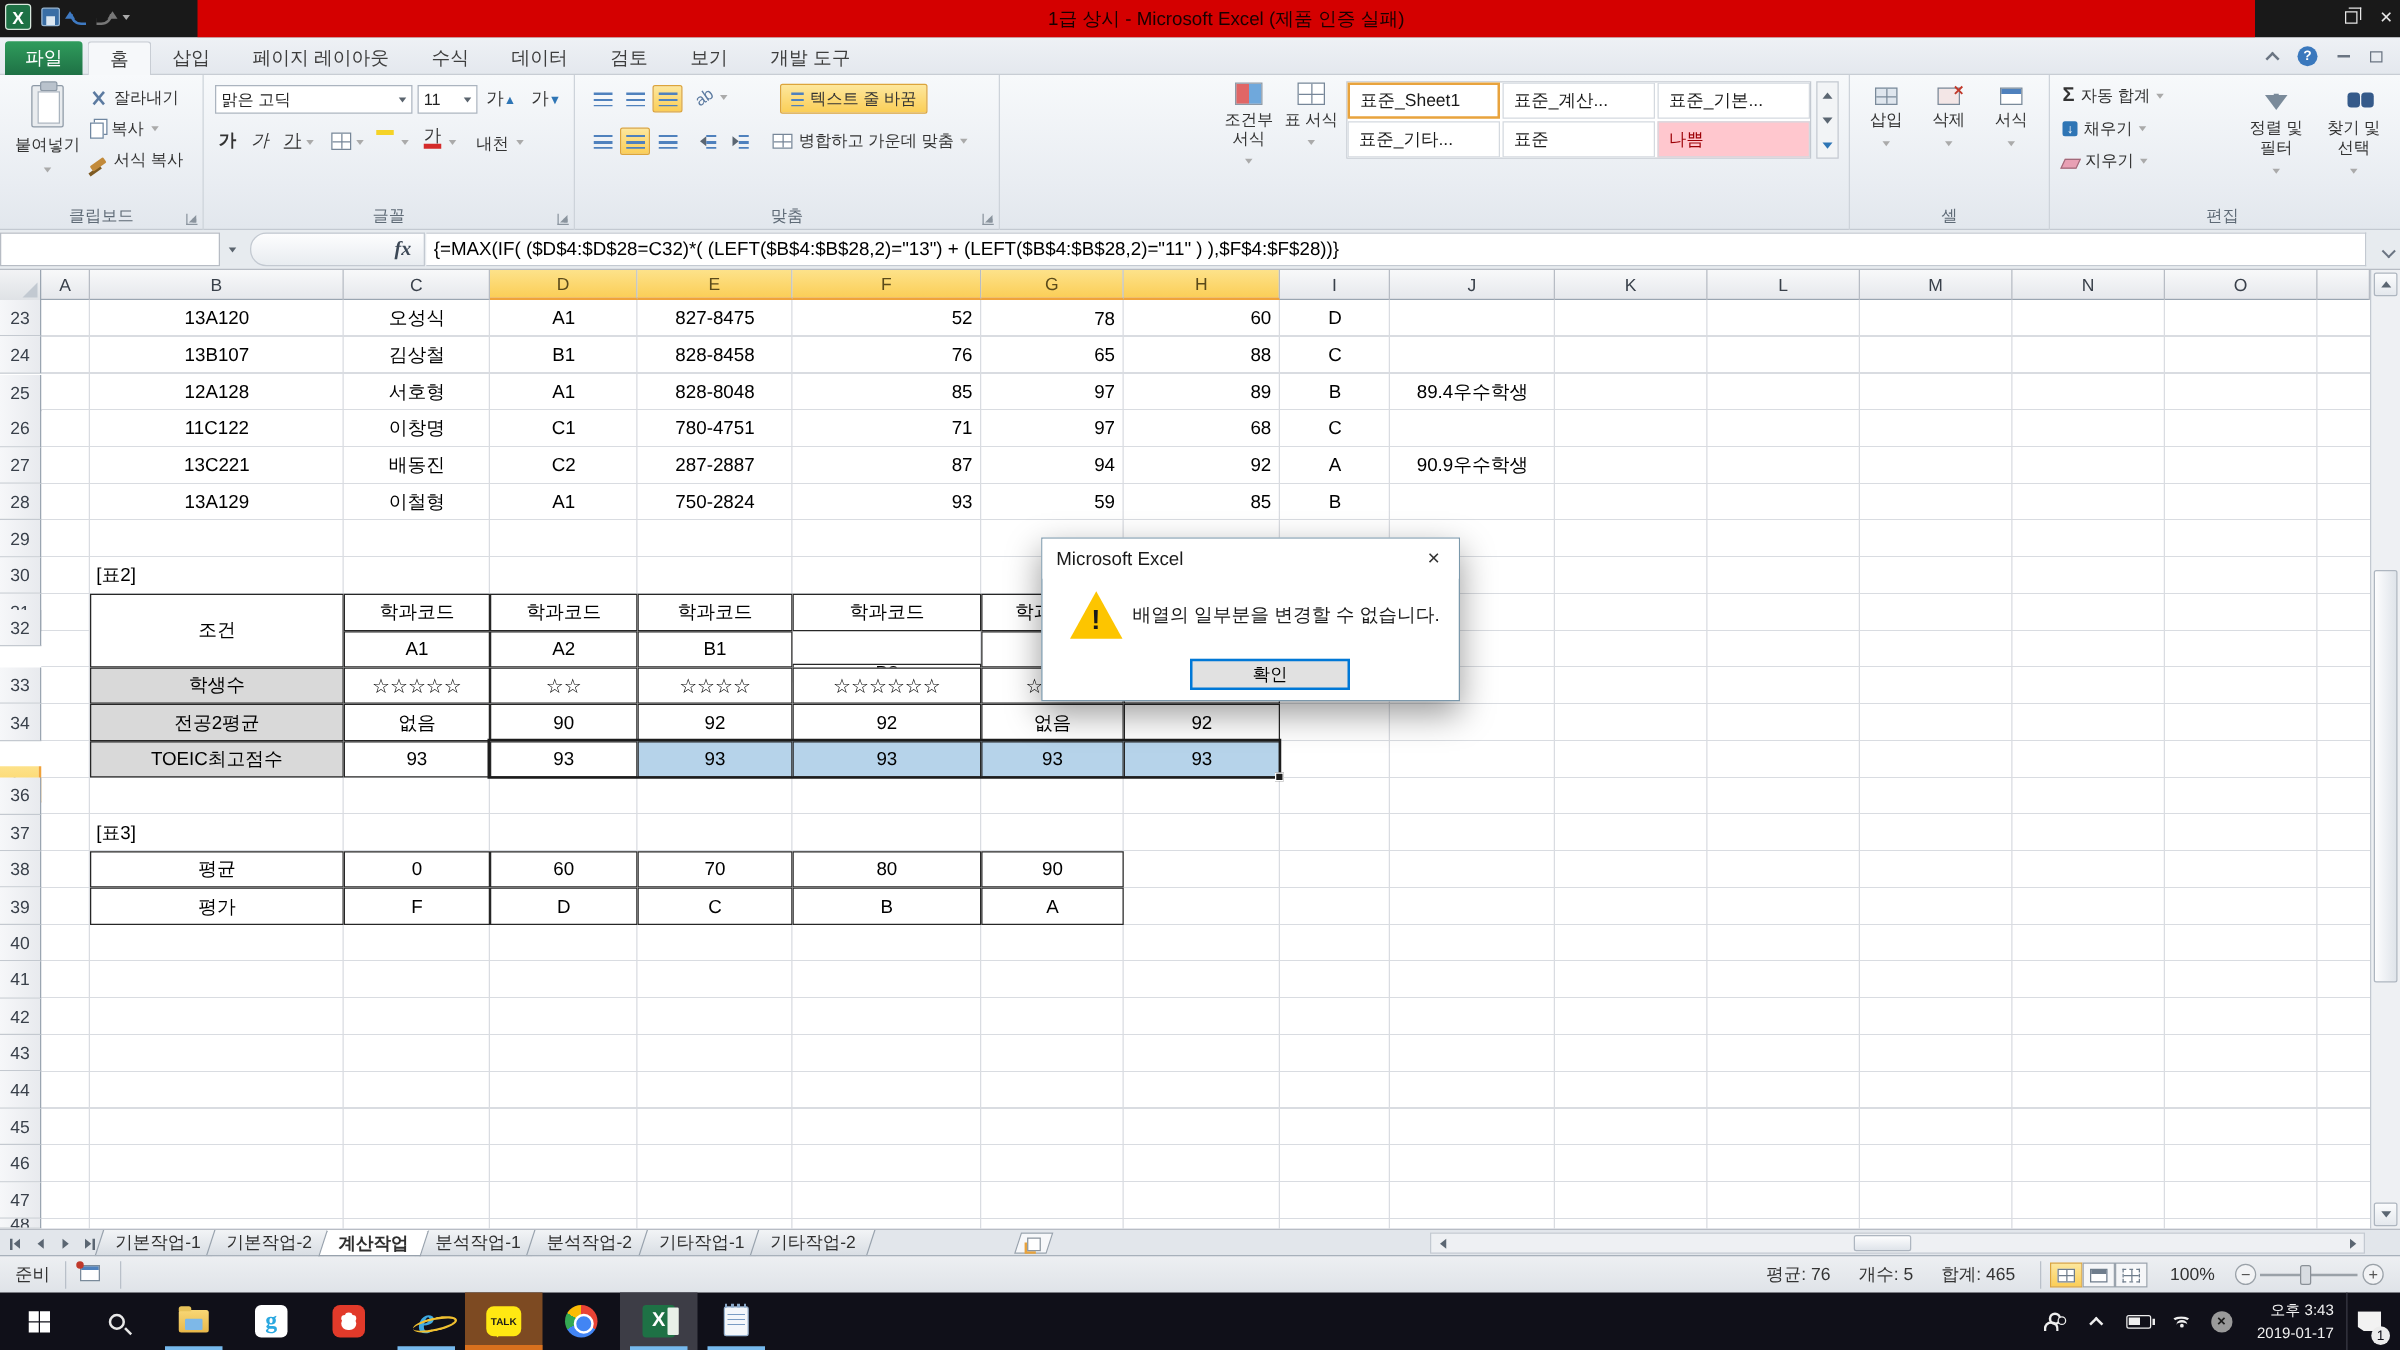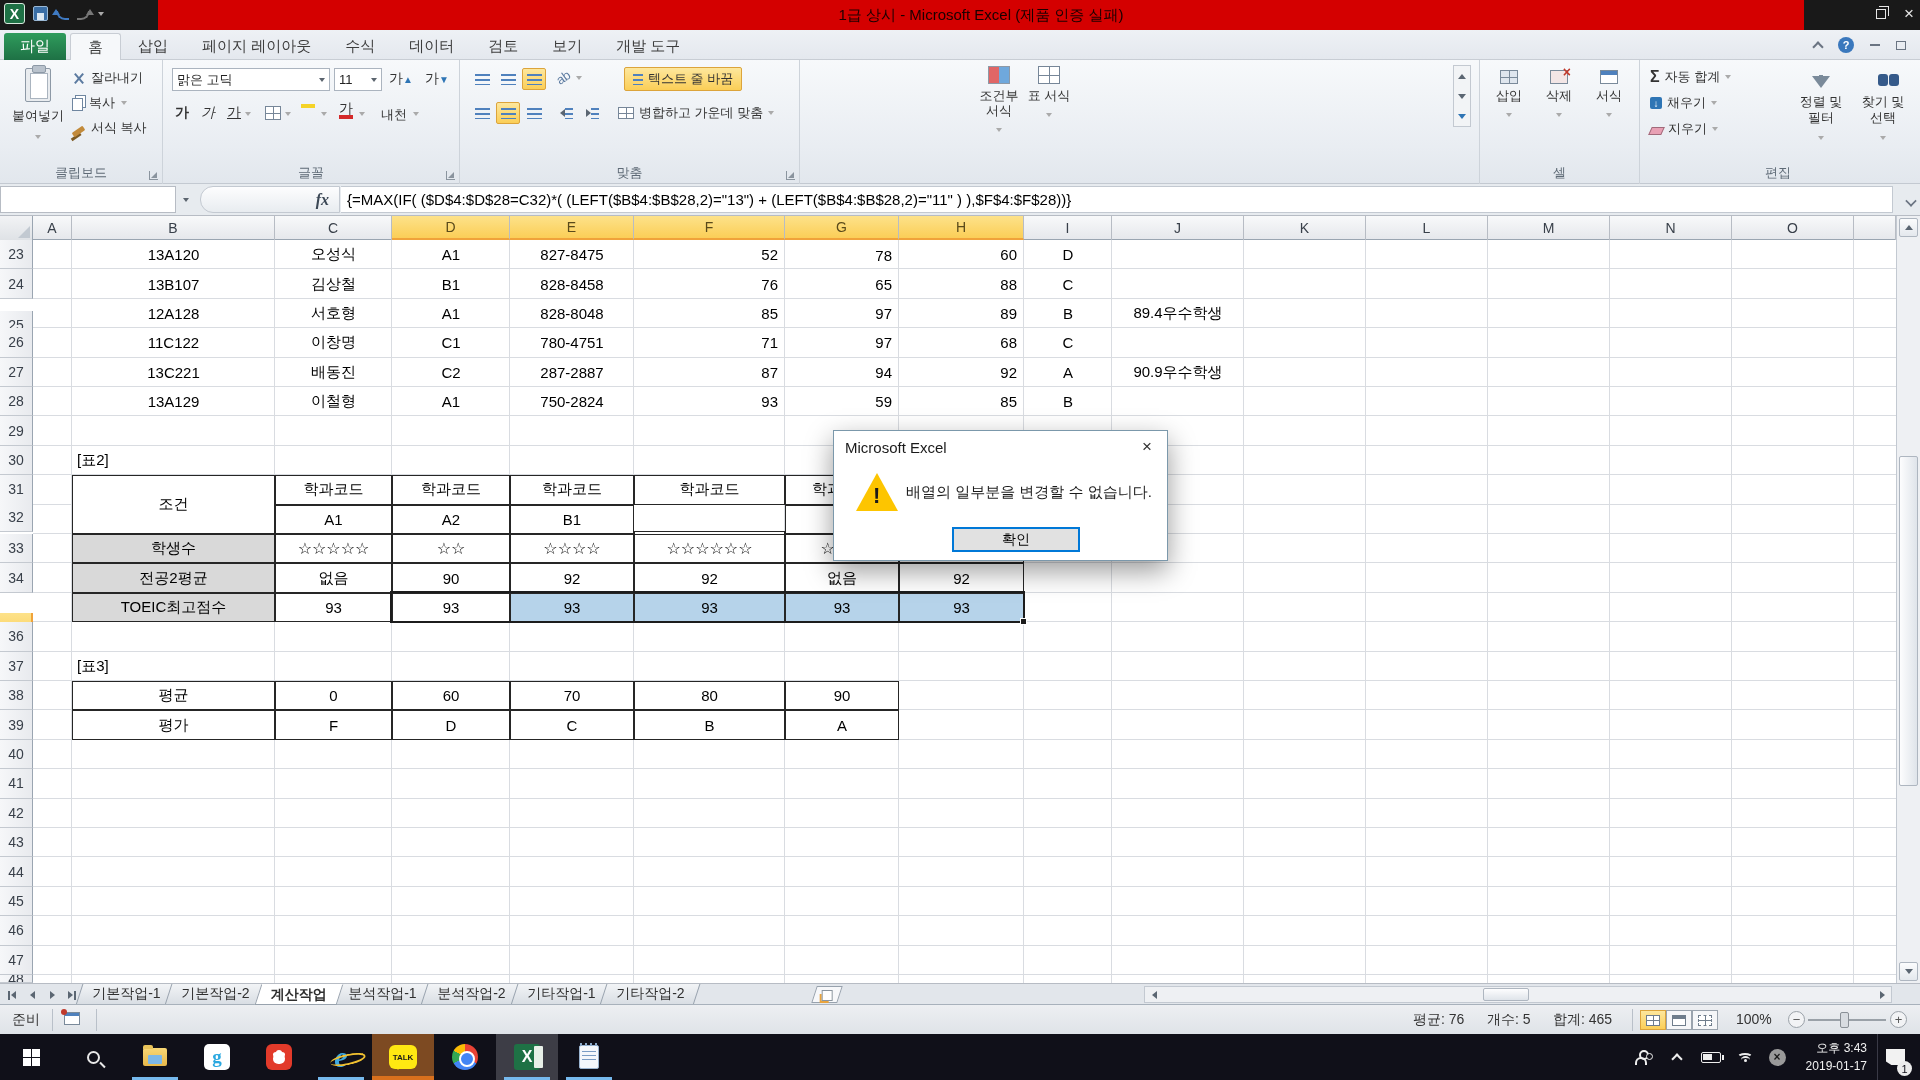--- a/index.html
+++ b/index.html
@@ -327,20 +327,28 @@
       <div class="abs" style="left:8px;top:6px;width:48px;text-align:center;">
         <div style="width:22px;height:18px;margin:0 auto;border:1px solid #8d99a6;background:linear-gradient(90deg,#e06666 0 50%,#6fa8dc 50%);"></div>
         <div class="btn-txt" style="white-space:normal;line-height:15px;margin-top:4px;">조건부 서식</div>
         <div class="tri-d" style="margin:2px auto 0;"></div>
       </div>
       <div class="abs" style="left:60px;top:6px;width:44px;text-align:center;">
         <div class="gridico" style="width:22px;height:18px;margin:0 auto;"></div>
         <div class="btn-txt" style="white-space:normal;line-height:15px;margin-top:4px;">표 서식</div>
         <div class="tri-d" style="margin:2px auto 0;"></div>
       </div>
+      <div id="style-gallery" class="abs" style="left:110px;top:5px;width:372px;height:62px;display:grid;grid-template-columns:repeat(3,124px);grid-auto-rows:31px;background:#fff;border:1px solid #c3c9d1;">
+          <div class="sgitem selected">표준_Sheet1</div>
+          <div class="sgitem">표준_계산...</div>
+          <div class="sgitem">표준_기본...</div>
+          <div class="sgitem">표준_기타...</div>
+          <div class="sgitem">표준</div>
+          <div class="sgitem bad">나쁨</div>
+        </div>
       <div class="abs" style="left:486px;top:5px;width:18px;height:62px;border:1px solid #c3c9d1;background:#f2f4f6;display:flex;flex-direction:column;align-items:center;justify-content:space-around;">
         <span class="tri-up"></span>
         <span class="tri-dn"></span>
         <span class="tri-dn" style="border-top-color:#2e75b5;"></span>
       </div>
     </div>
 
     <div class="rgroup" style="left:1480px;width:160px;">
       <div class="cellbtn" style="left:6px;top:10px;">
         <div class="cico ico-ins"></div>
@@ -536,28 +544,28 @@
         <div class="chdr" style="left: 1244px; width: 122px;">K</div>
         <div class="chdr" style="left: 1366px; width: 122px;">L</div>
         <div class="chdr" style="left: 1488px; width: 122px;">M</div>
         <div class="chdr" style="left: 1610px; width: 122px;">N</div>
         <div class="chdr" style="left: 1732px; width: 122px;">O</div>
         <div class="chdr" style="left: 1854px; width: 42px;"></div>
       </div>
     <div id="rowhdrs">
         <div class="rhdr" style="top: 24px; height: 29.4px;">23</div>
         <div class="rhdr" style="top: 53.4px; height: 29.4px;">24</div>
-        <div class="rhdr" style="top: 95px; height: 29.4px;">25</div>
+        <div class="rhdr" style="top: 84px; height: 29.4px;">25</div>
         <div class="rhdr" style="top: 112.2px; height: 29.4px; text-align: right;">26</div>
         <div class="rhdr" style="top: 141.6px; height: 29.4px;">27</div>
         <div class="rhdr" style="top: 171px; height: 29.4px;">28</div>
         <div class="rhdr" style="top: 200.4px; height: 29.4px;">29</div>
         <div class="rhdr" style="top: 229.8px; height: 29.4px;">30</div>
         <div class="rhdr" style="top: 259.2px; height: 29.4px;">31</div>
-        <div class="rhdr" style="top: 287px; height: 29.4px; text-align: center;">32</div>
+        <div class="rhdr" style="top: 272px; height: 29.4px; text-align: center;">32</div>
         <div class="rhdr" style="top: 318px; height: 29.4px;">33</div>
         <div class="rhdr" style="top: 347.4px; height: 29.4px;">34</div>
         <div class="rhdr sel" style="top: 376.8px; height: 29.4px;">35</div>
         <div class="rhdr" style="top: 406.2px; height: 29.4px;">36</div>
         <div class="rhdr" style="top: 435.6px; height: 29.4px;">37</div>
         <div class="rhdr" style="top: 465px; height: 29.4px;">38</div>
         <div class="rhdr" style="top: 494.4px; height: 29.4px;">39</div>
         <div class="rhdr" style="top: 523.8px; height: 29.4px;">40</div>
         <div class="rhdr" style="top: 553.2px; height: 29.4px;">41</div>
         <div class="rhdr" style="top: 582.6px; height: 29.4px;">42</div>

